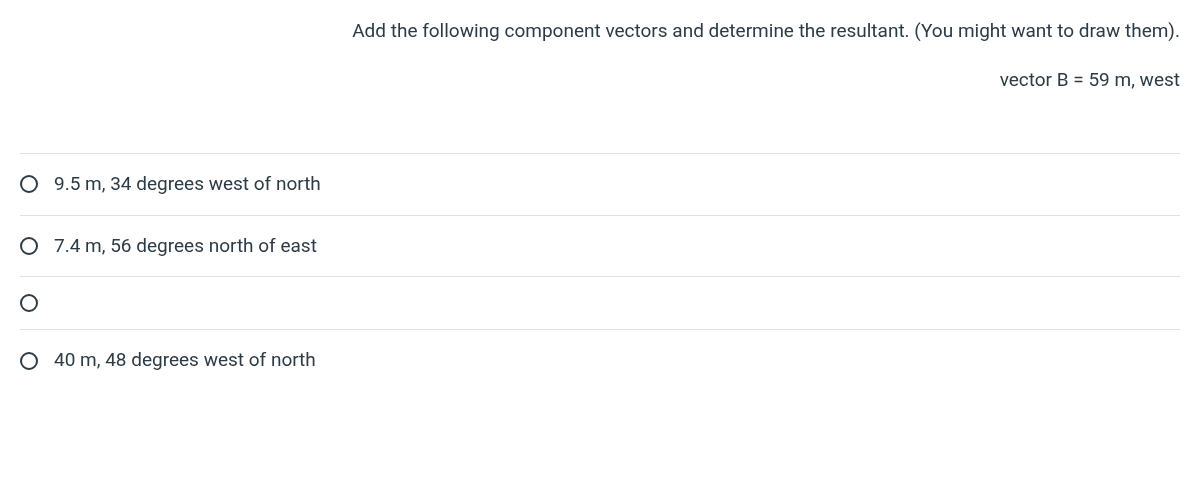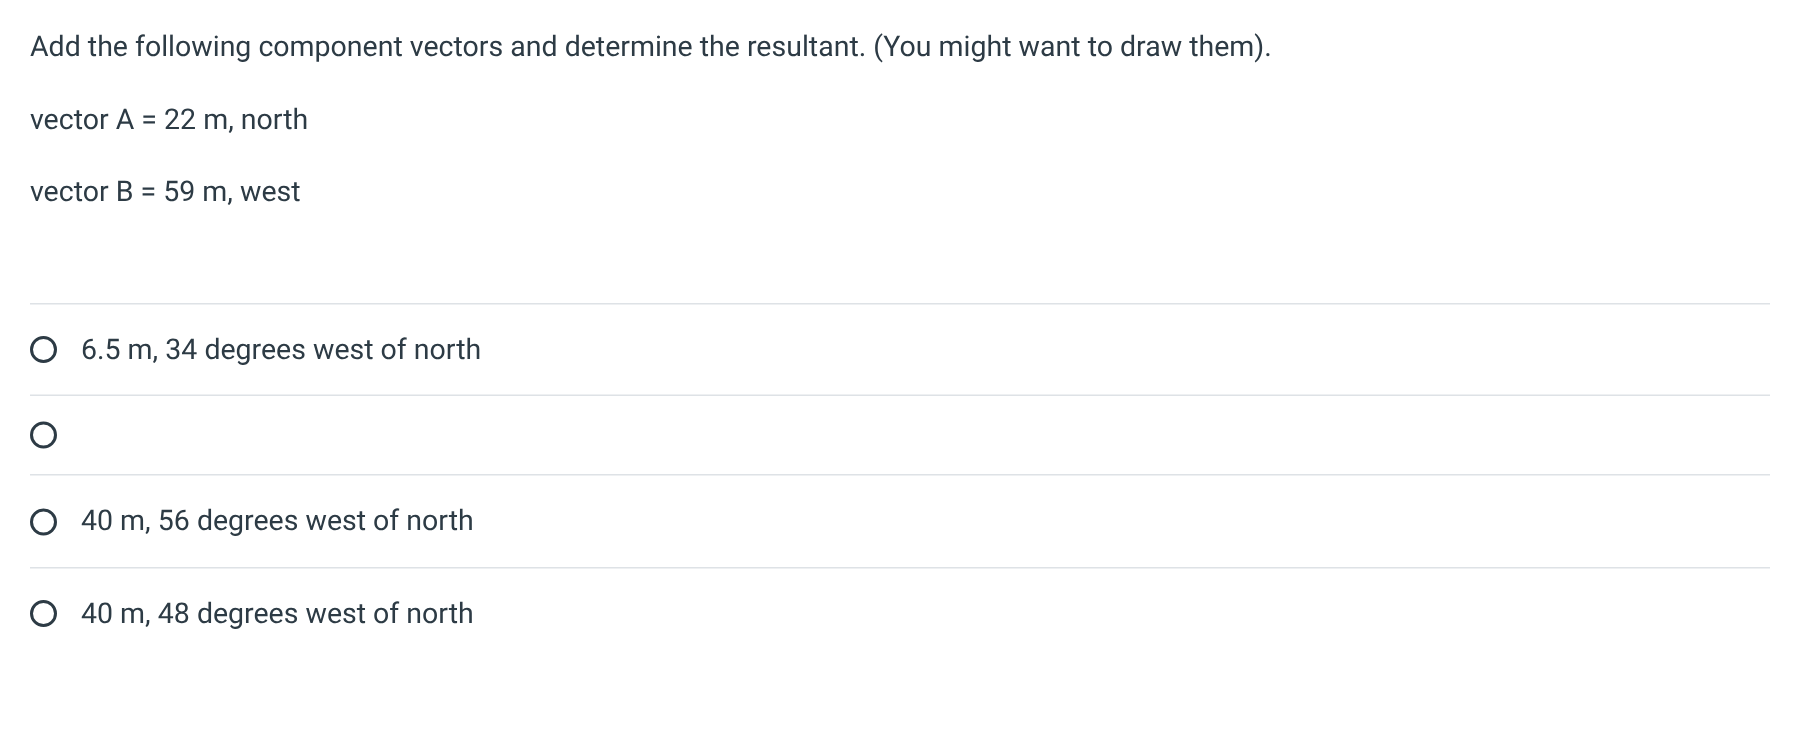--- a/index.html
+++ b/index.html
@@ -11,20 +11,21 @@
       font-family: -apple-system, BlinkMacSystemFont, "Segoe UI", Roboto, "Helvetica Neue", Arial, sans-serif;
       color: #2d3b45;
       background: #ffffff;
       padding: 18px 20px;
       width: 1200px;
       font-size: 19px;
       line-height: 1.4;
     }
     .question-text {
       margin-bottom: 20px;
+      text-align: right;
     }
     .question-text p {
       margin-bottom: 22px;
     }
     .options {
       margin-top: 60px;
     }
     .option-row {
       display: flex;
       align-items: center;
@@ -46,33 +47,32 @@
     .option-label {
       font-size: 19px;
       color: #2d3b45;
     }
   </style>
 </head>
 <body>
 
 <div class="question-text">
   <p>Add the following component vectors and determine the resultant. (You might want to draw them).</p>
-  <p>vector A = 22 m, north</p>
   <p>vector B = 59 m, west</p>
 </div>
 
 <div class="options">
   <div class="option-row">
     <span class="radio-circle"></span>
-    <span class="option-label">6.5 m, 34 degrees west of north</span>
+    <span class="option-label">9.5 m, 34 degrees west of north</span>
   </div>
   <div class="option-row">
     <span class="radio-circle"></span>
+    <span class="option-label">7.4 m, 56 degrees north of east</span>
   </div>
   <div class="option-row">
     <span class="radio-circle"></span>
-    <span class="option-label">40 m, 56 degrees west of north</span>
   </div>
   <div class="option-row">
     <span class="radio-circle"></span>
     <span class="option-label">40 m, 48 degrees west of north</span>
   </div>
 </div>
 
 </body></html>

